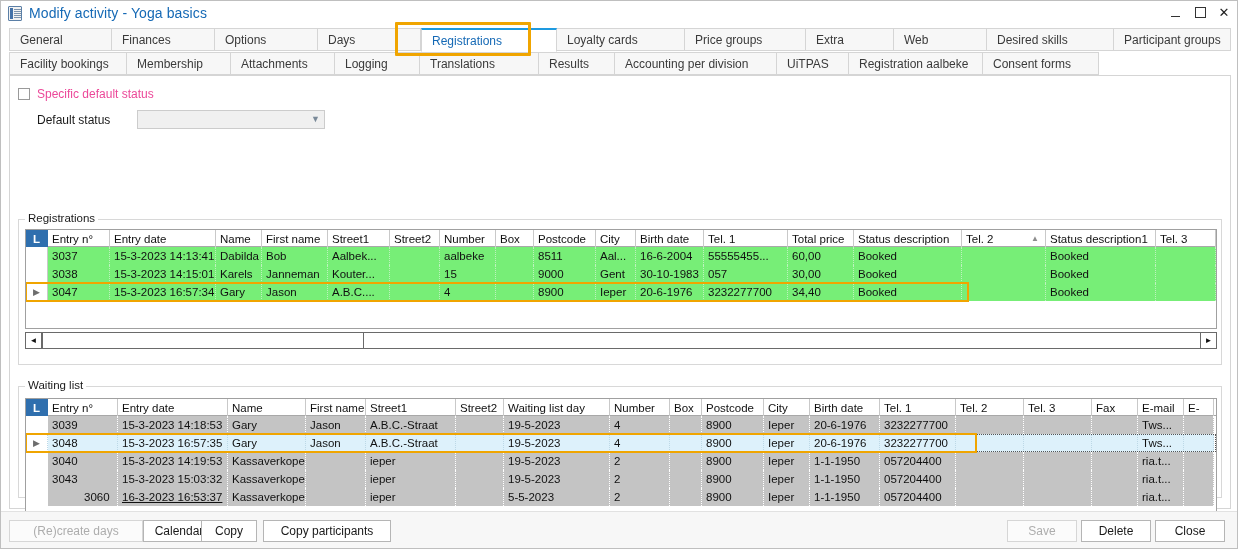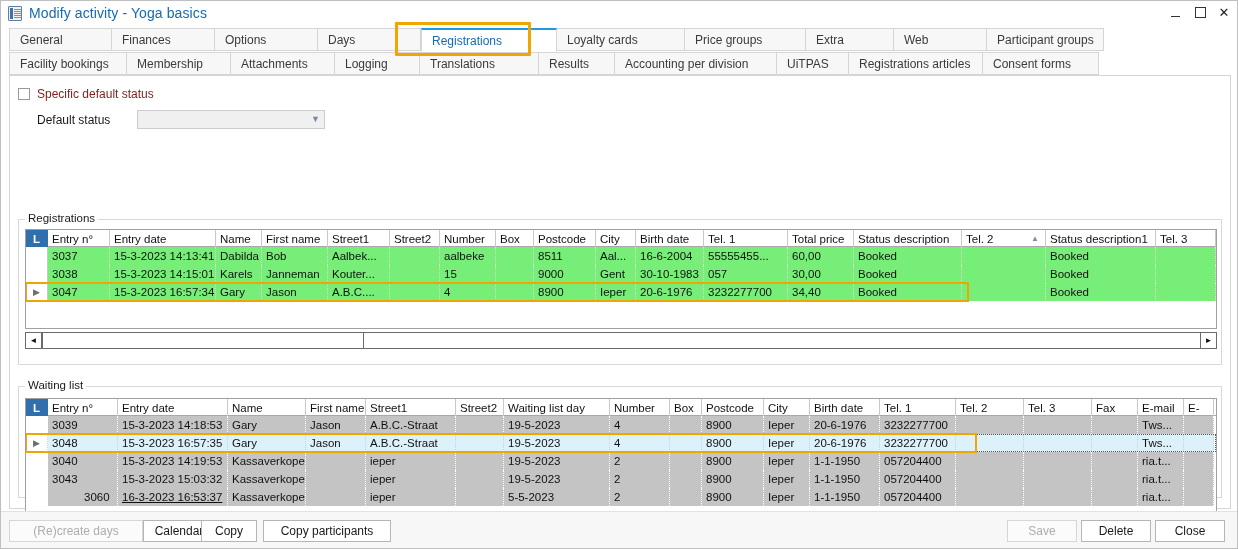--- a/index.html
+++ b/index.html
@@ -103,21 +103,21 @@
 
   
   .chk-row {
     position: absolute; left: 8px; top: 11px;
     display: flex; align-items: center; gap: 7px;
   }
   .chk {
     width: 12px; height: 12px; background: #ffffff;
     border: 1px solid #9a9a9a;
   }
-  .chk-label { font-size: 12px; color: #7f1d1d; }
+  .chk-label { font-size: 12px; color: #ec4899; }
 
   .status-row {
     position: absolute; left: 27px; top: 34px;
     display: flex; align-items: center;
   }
   .status-label { font-size: 12px; width: 100px; color:#1a1a1a; }
   .combo {
     width: 188px; height: 19px;
     background: #f0f0f0;
     border: 1px solid #cccccc;
@@ -281,20 +281,23 @@
       </div>
       <div class="tab" style="width: 121px;">
         <span>Price groups</span>
       </div>
       <div class="tab" style="width: 88px;">
         <span>Extra</span>
       </div>
       <div class="tab" style="width: 93px;">
         <span>Web</span>
       </div>
+      <div class="tab" style="width: 127px;">
+        <span>Desired skills</span>
+      </div>
       <div class="tab" style="width: 117px;">
         <span>Participant groups</span>
       </div>
     </div>
   <div class="tabstrip row2" id="tabs-row2">
       <div class="tab" style="width: 118px;">
         <span>Facility bookings</span>
       </div>
       <div class="tab" style="width: 104px;">
         <span>Membership</span>
@@ -311,21 +314,21 @@
       <div class="tab" style="width: 76px;">
         <span>Results</span>
       </div>
       <div class="tab" style="width: 162px;">
         <span>Accounting per division</span>
       </div>
       <div class="tab" style="width: 72px;">
         <span>UiTPAS</span>
       </div>
       <div class="tab" style="width: 134px;">
-        <span>Registrations articles</span>
+        <span>Registration aalbeke</span>
       </div>
       <div class="tab" style="width: 116px;">
         <span>Consent forms</span>
       </div>
     </div>
   <div class="tab-highlight"></div>
 
   <div class="content">
 
     <div class="chk-row">

